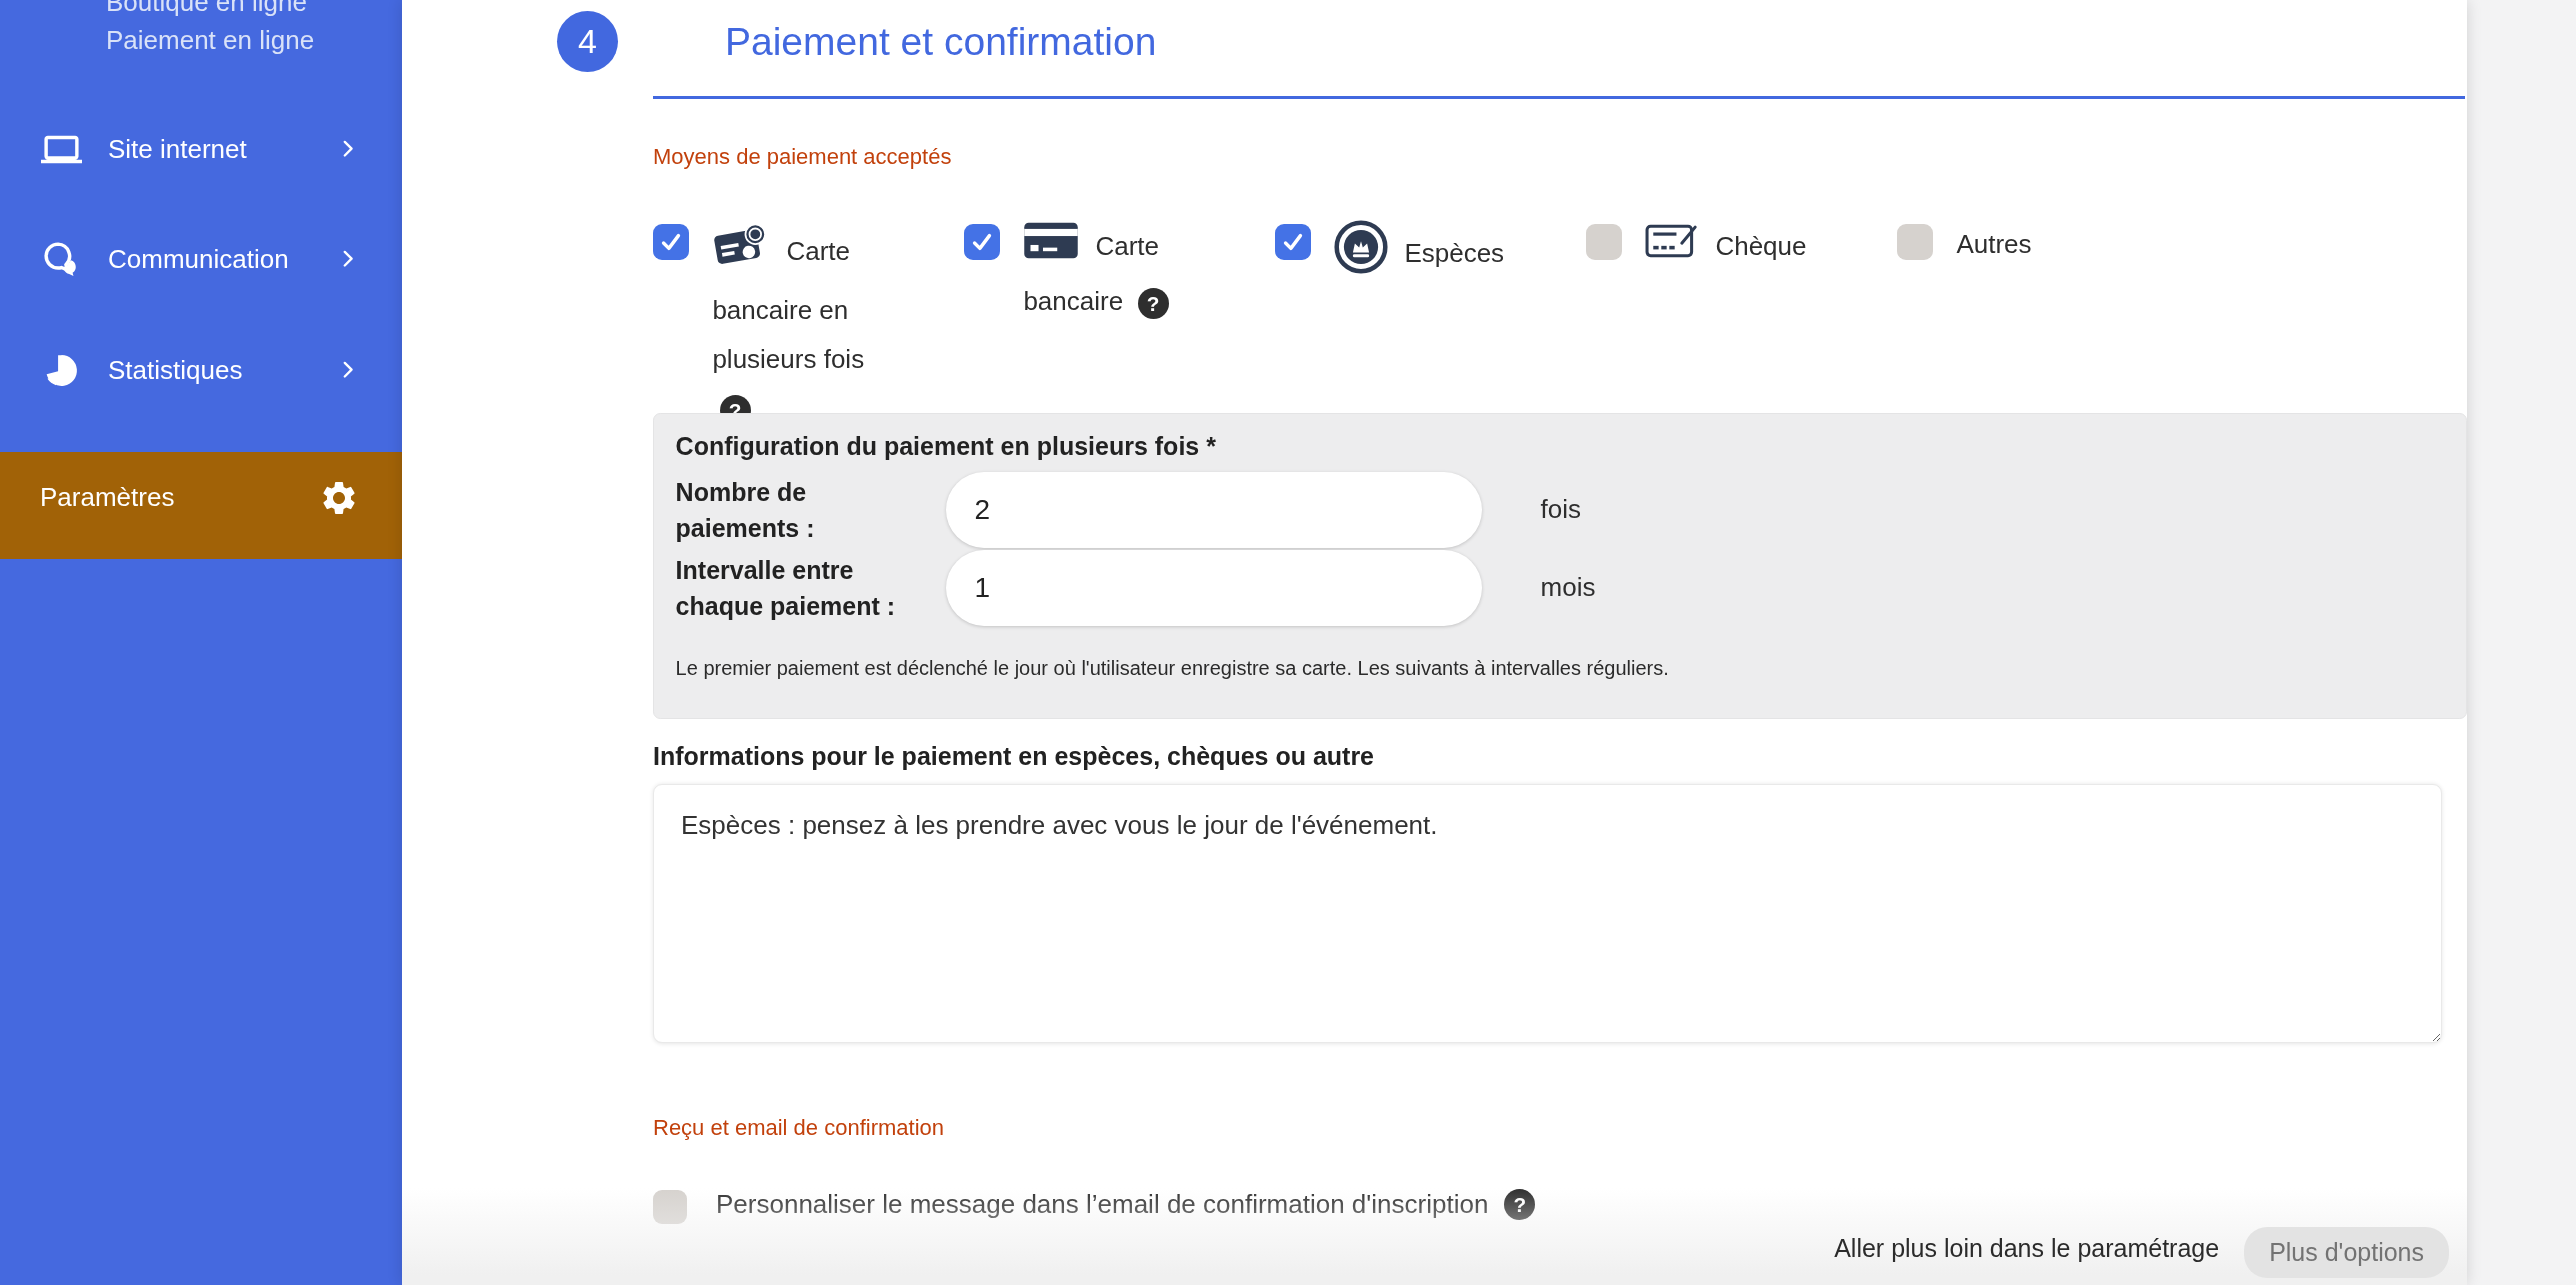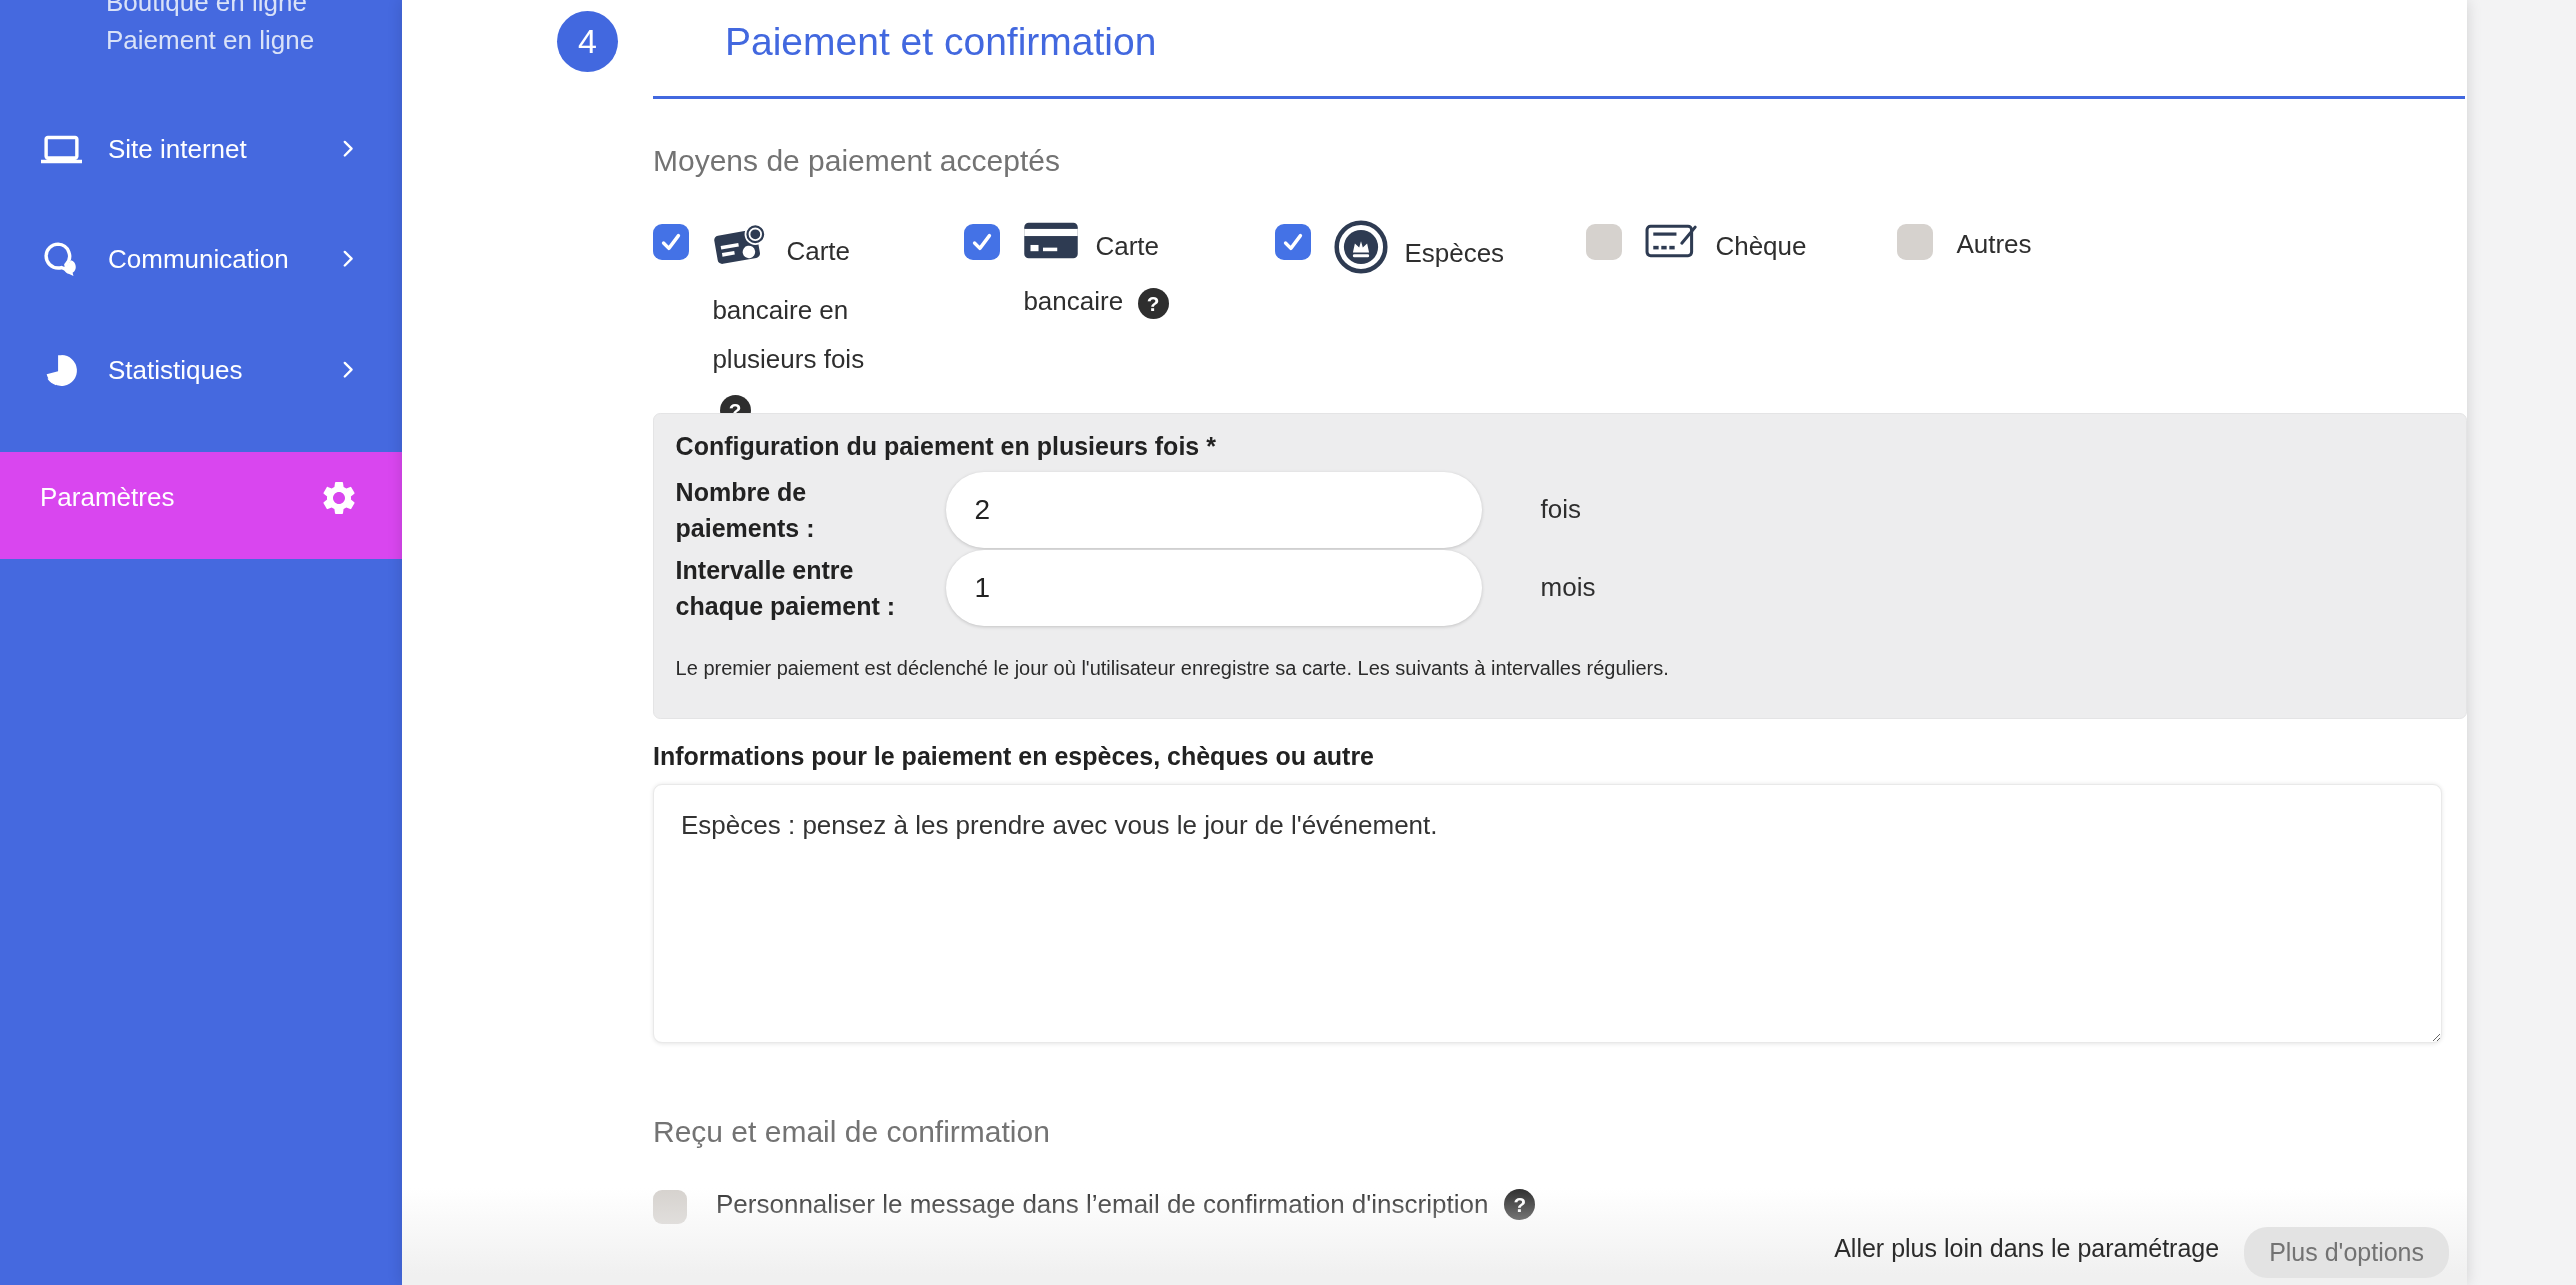--- a/index.html
+++ b/index.html
@@ -12,37 +12,37 @@
     flex:0 0 402px; overflow:hidden; }
   .side-sub { position:absolute; left:106px; font-size:26px; color:#d9e2f8; cursor:pointer; }
   .side-sub.clip { top:-12.6px; }
   .side-sub.second { top:25px; }
   .side-item { position:absolute; left:0; width:402px; height:110px; display:flex;
     align-items:center; padding:0 43px 0 40px; cursor:pointer; }
   .side-item .ico { width:43px; height:43px; display:flex; align-items:center; justify-content:center; }
   .side-item .lbl { margin-left:25px; font-size:26px; color:#fff; font-weight:500; }
   .side-item .chev { margin-left:auto; display:flex; }
   .side-settings { position:absolute; left:0; top:452px; width:402px; height:107px;
-    background:#d946ef; display:flex; align-items:center; padding:0 43px 16px 40px; cursor:pointer; }
+    background:#a16207; display:flex; align-items:center; padding:0 43px 16px 40px; cursor:pointer; }
   .side-settings .lbl { font-size:26px; color:#fff; }
   .side-settings .gear { margin-left:auto; display:flex; }
 
   
   .card { position:relative; width:2065px; height:1285px; background:#fff;
     box-shadow:0 0 14.4px rgba(0,0,0,.14); flex:0 0 2065px; }
 
   .step-badge { position:absolute; left:155px; top:10.8px; width:61px; height:61px;
     border-radius:50%; background:#4268df; color:#fff; font-size:34px; font-weight:500;
     display:flex; align-items:center; justify-content:center; }
   .page-title { position:absolute; left:323px; top:20px; font-size:39px; font-weight:500;
     color:#4268df; }
   .title-rule { position:absolute; left:251px; top:96px; width:1812px; height:2.7px;
     background:#4268df; }
 
-  .section-h { position:absolute; left:251px; font-size:30px; font-weight:500; color:#737373; }
+  .section-h { position:absolute; left:251px; font-size:22px; font-weight:500; color:#c2410c; }
   .h-pay { top:144px; }
   .h-receipt { top:1115px; }
 
   
   .options { position:absolute; left:251px; top:220px; width:1814px; display:flex; }
   .option { width:311px; display:flex; align-items:flex-start; }
   .cbx { width:36px; height:36px; border-radius:9px; flex:0 0 36px; margin-top:3.6px;
     cursor:pointer; position:relative; }
   .cbx.on { background:#4472e6; }
   .cbx.off { background:#d6d2ce; }

